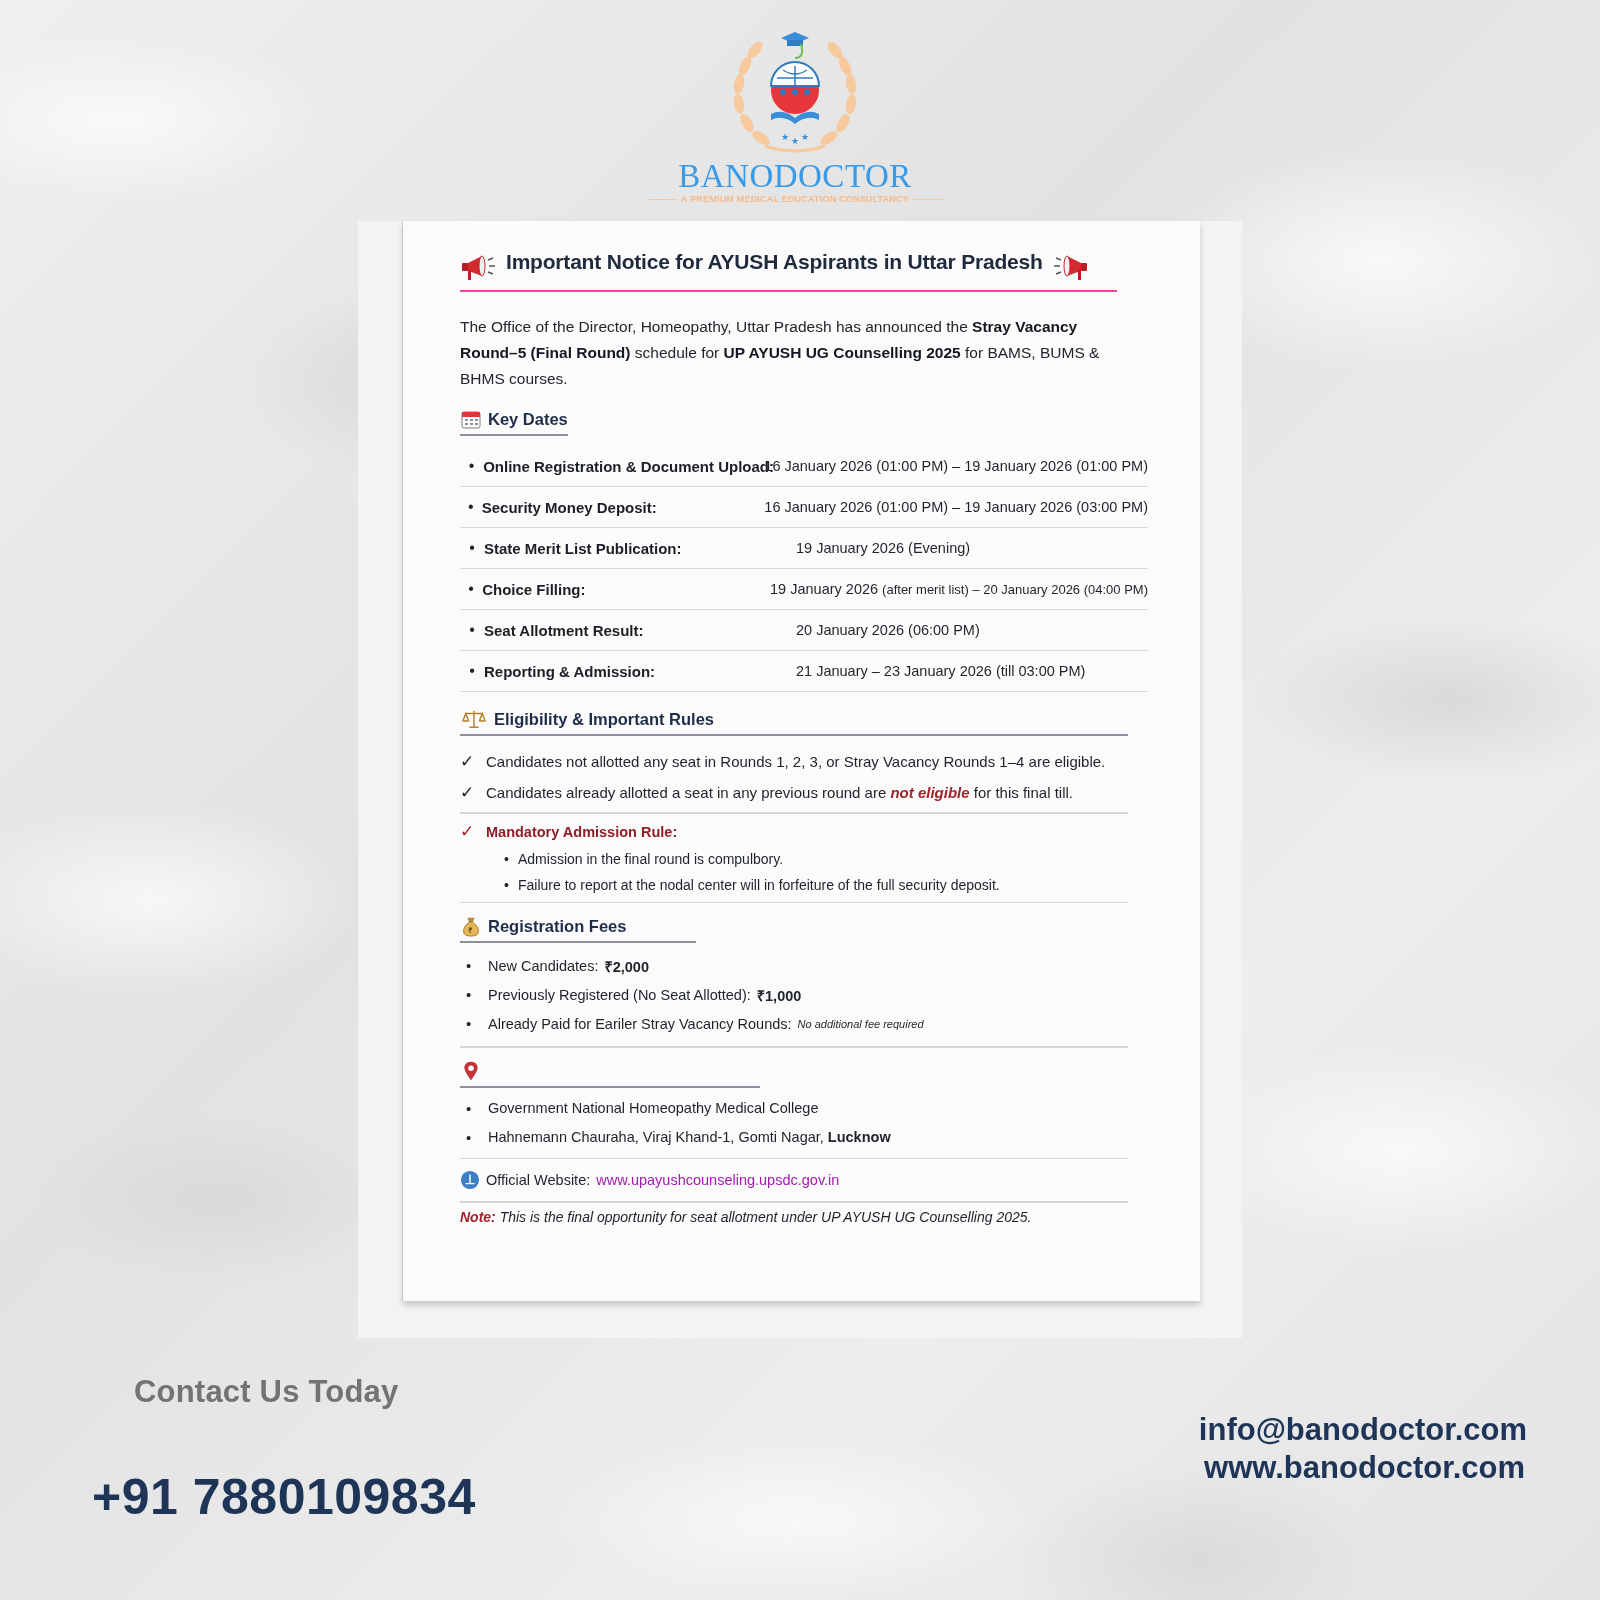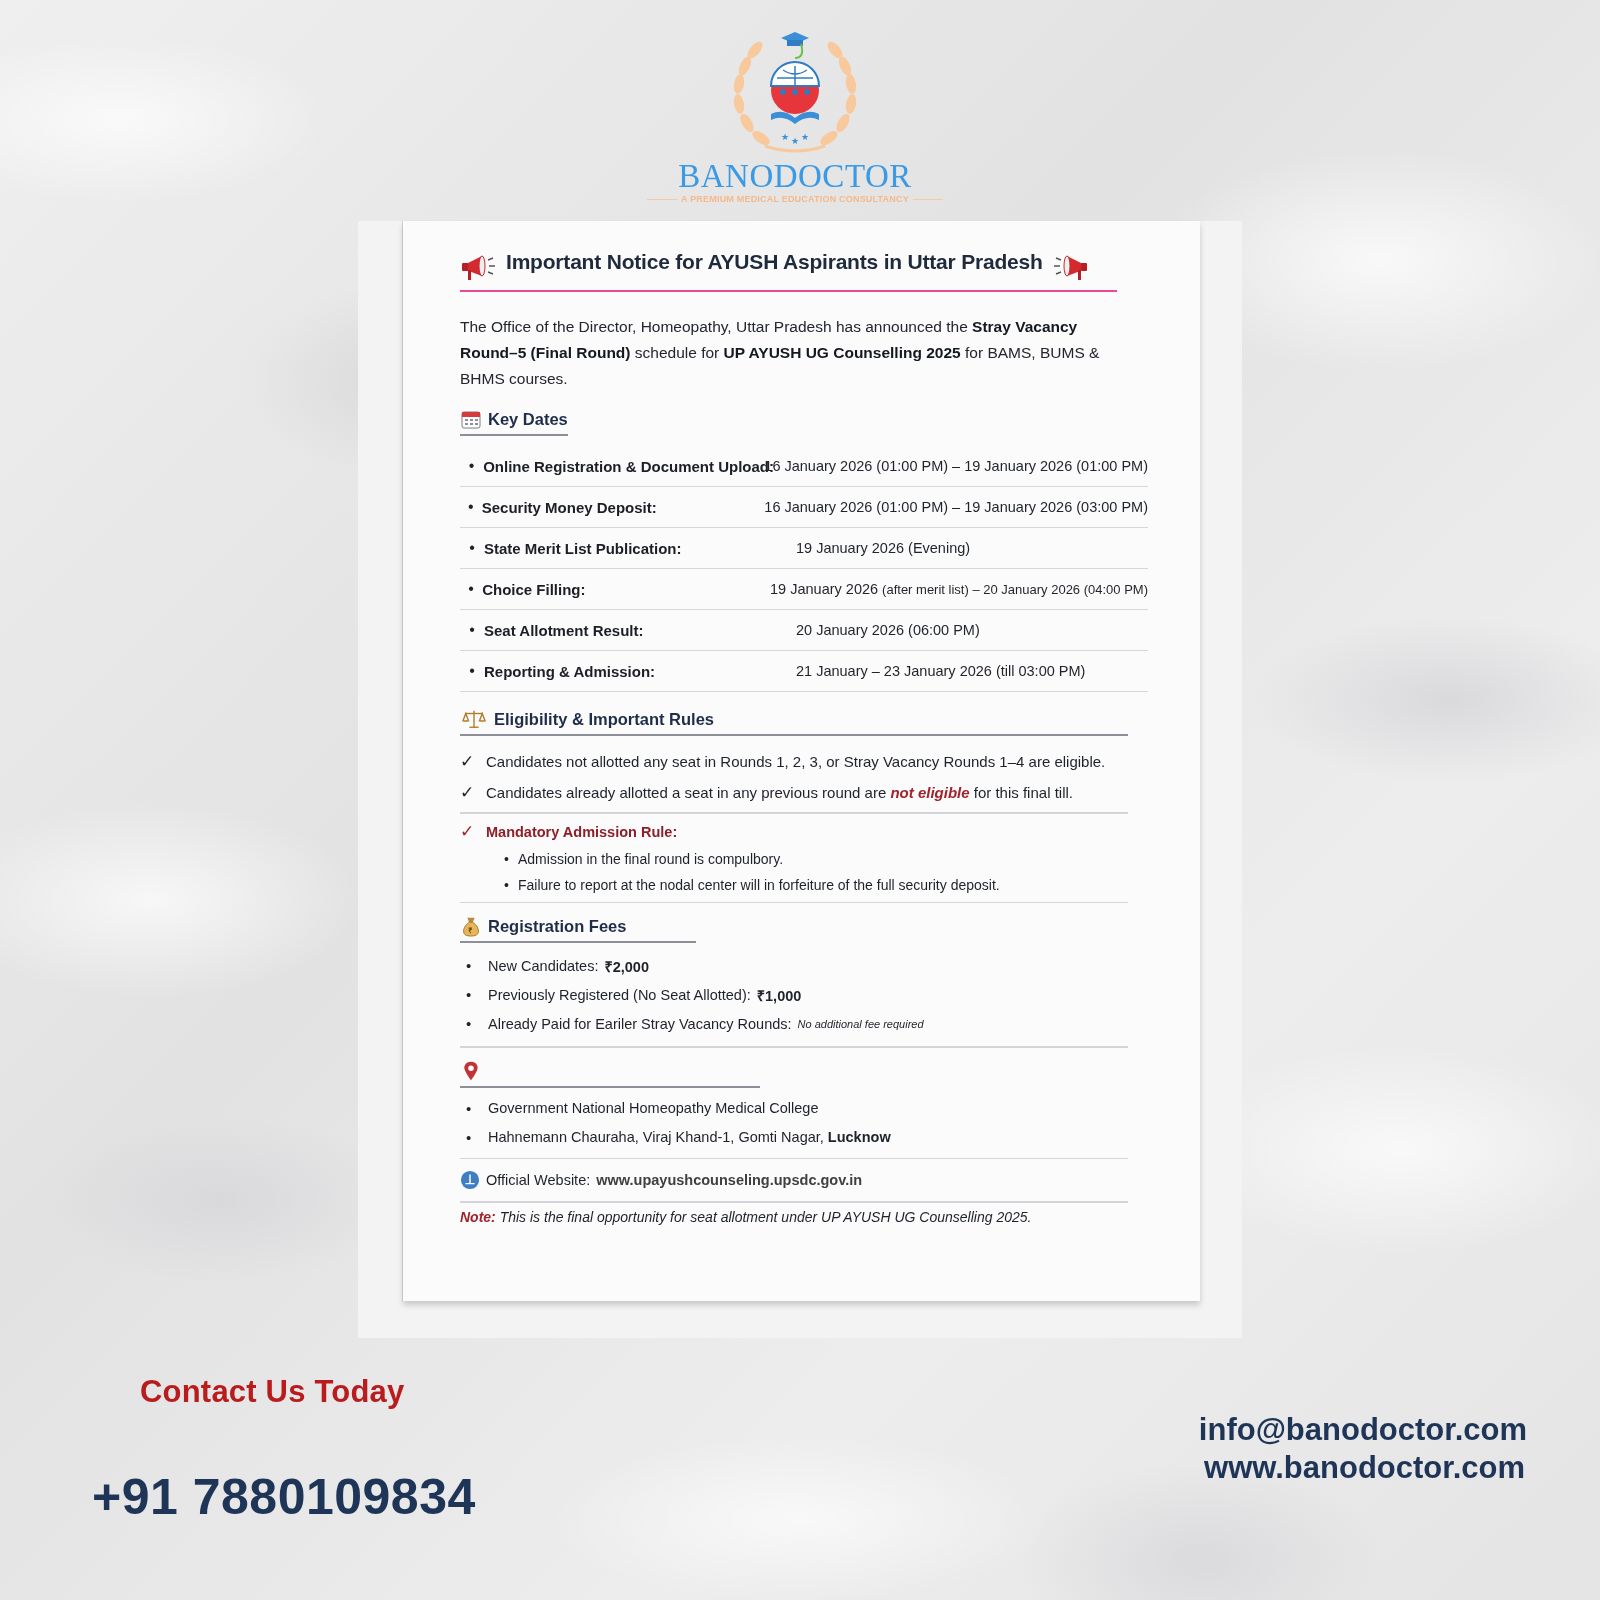--- a/index.html
+++ b/index.html
@@ -104,28 +104,28 @@
   .fee-row { display: flex; align-items: center; height: 29px; font-size: 14.5px; color: #1e222a; padding-left: 6px; }
   .fee-row .dot { width: 22px; font-size: 15px; }
   .fee-row b { margin-left: 6px; }
   .fee-row i { margin-left: 6px; }
 
   .center-row { display: flex; align-items: center; height: 29px; font-size: 14.5px; color: #1e222a; padding-left: 6px; }
   .center-row .dot { width: 22px; font-size: 15px; }
   .center-row b { margin-left: 4px; }
 
   .website-row { display: flex; align-items: center; height: 42px; font-size: 14.5px; color: #1e222a; gap: 6px; }
-  .website-row a { color: #404040; font-weight: bold; text-decoration: none; }
+  .website-row a { color: #a21caf; font-weight: normal; text-decoration: none; }
   .note { font-size: 14px; font-style: italic; color: #1e222a; margin-top: 6px; }
   .note .n { color: #a1232b; font-weight: bold; }
 
   
   .contact-title {
-    position: absolute; left: 140px; top: 1374px;
-    font-size: 31px; font-weight: bold; color: #b91c1c; letter-spacing: 0.2px;
+    position: absolute; left: 134px; top: 1374px;
+    font-size: 31px; font-weight: bold; color: #737373; letter-spacing: 0.2px;
   }
   .phone {
     position: absolute; left: 92px; top: 1468px;
     font-size: 50px; font-weight: bold; color: #1f3558; letter-spacing: 0.5px;
   }
   .email {
     position: absolute; right: 73px; top: 1412px; text-align: right;
     font-size: 31px; font-weight: bold; color: #1f3558;
   }
   .web {

